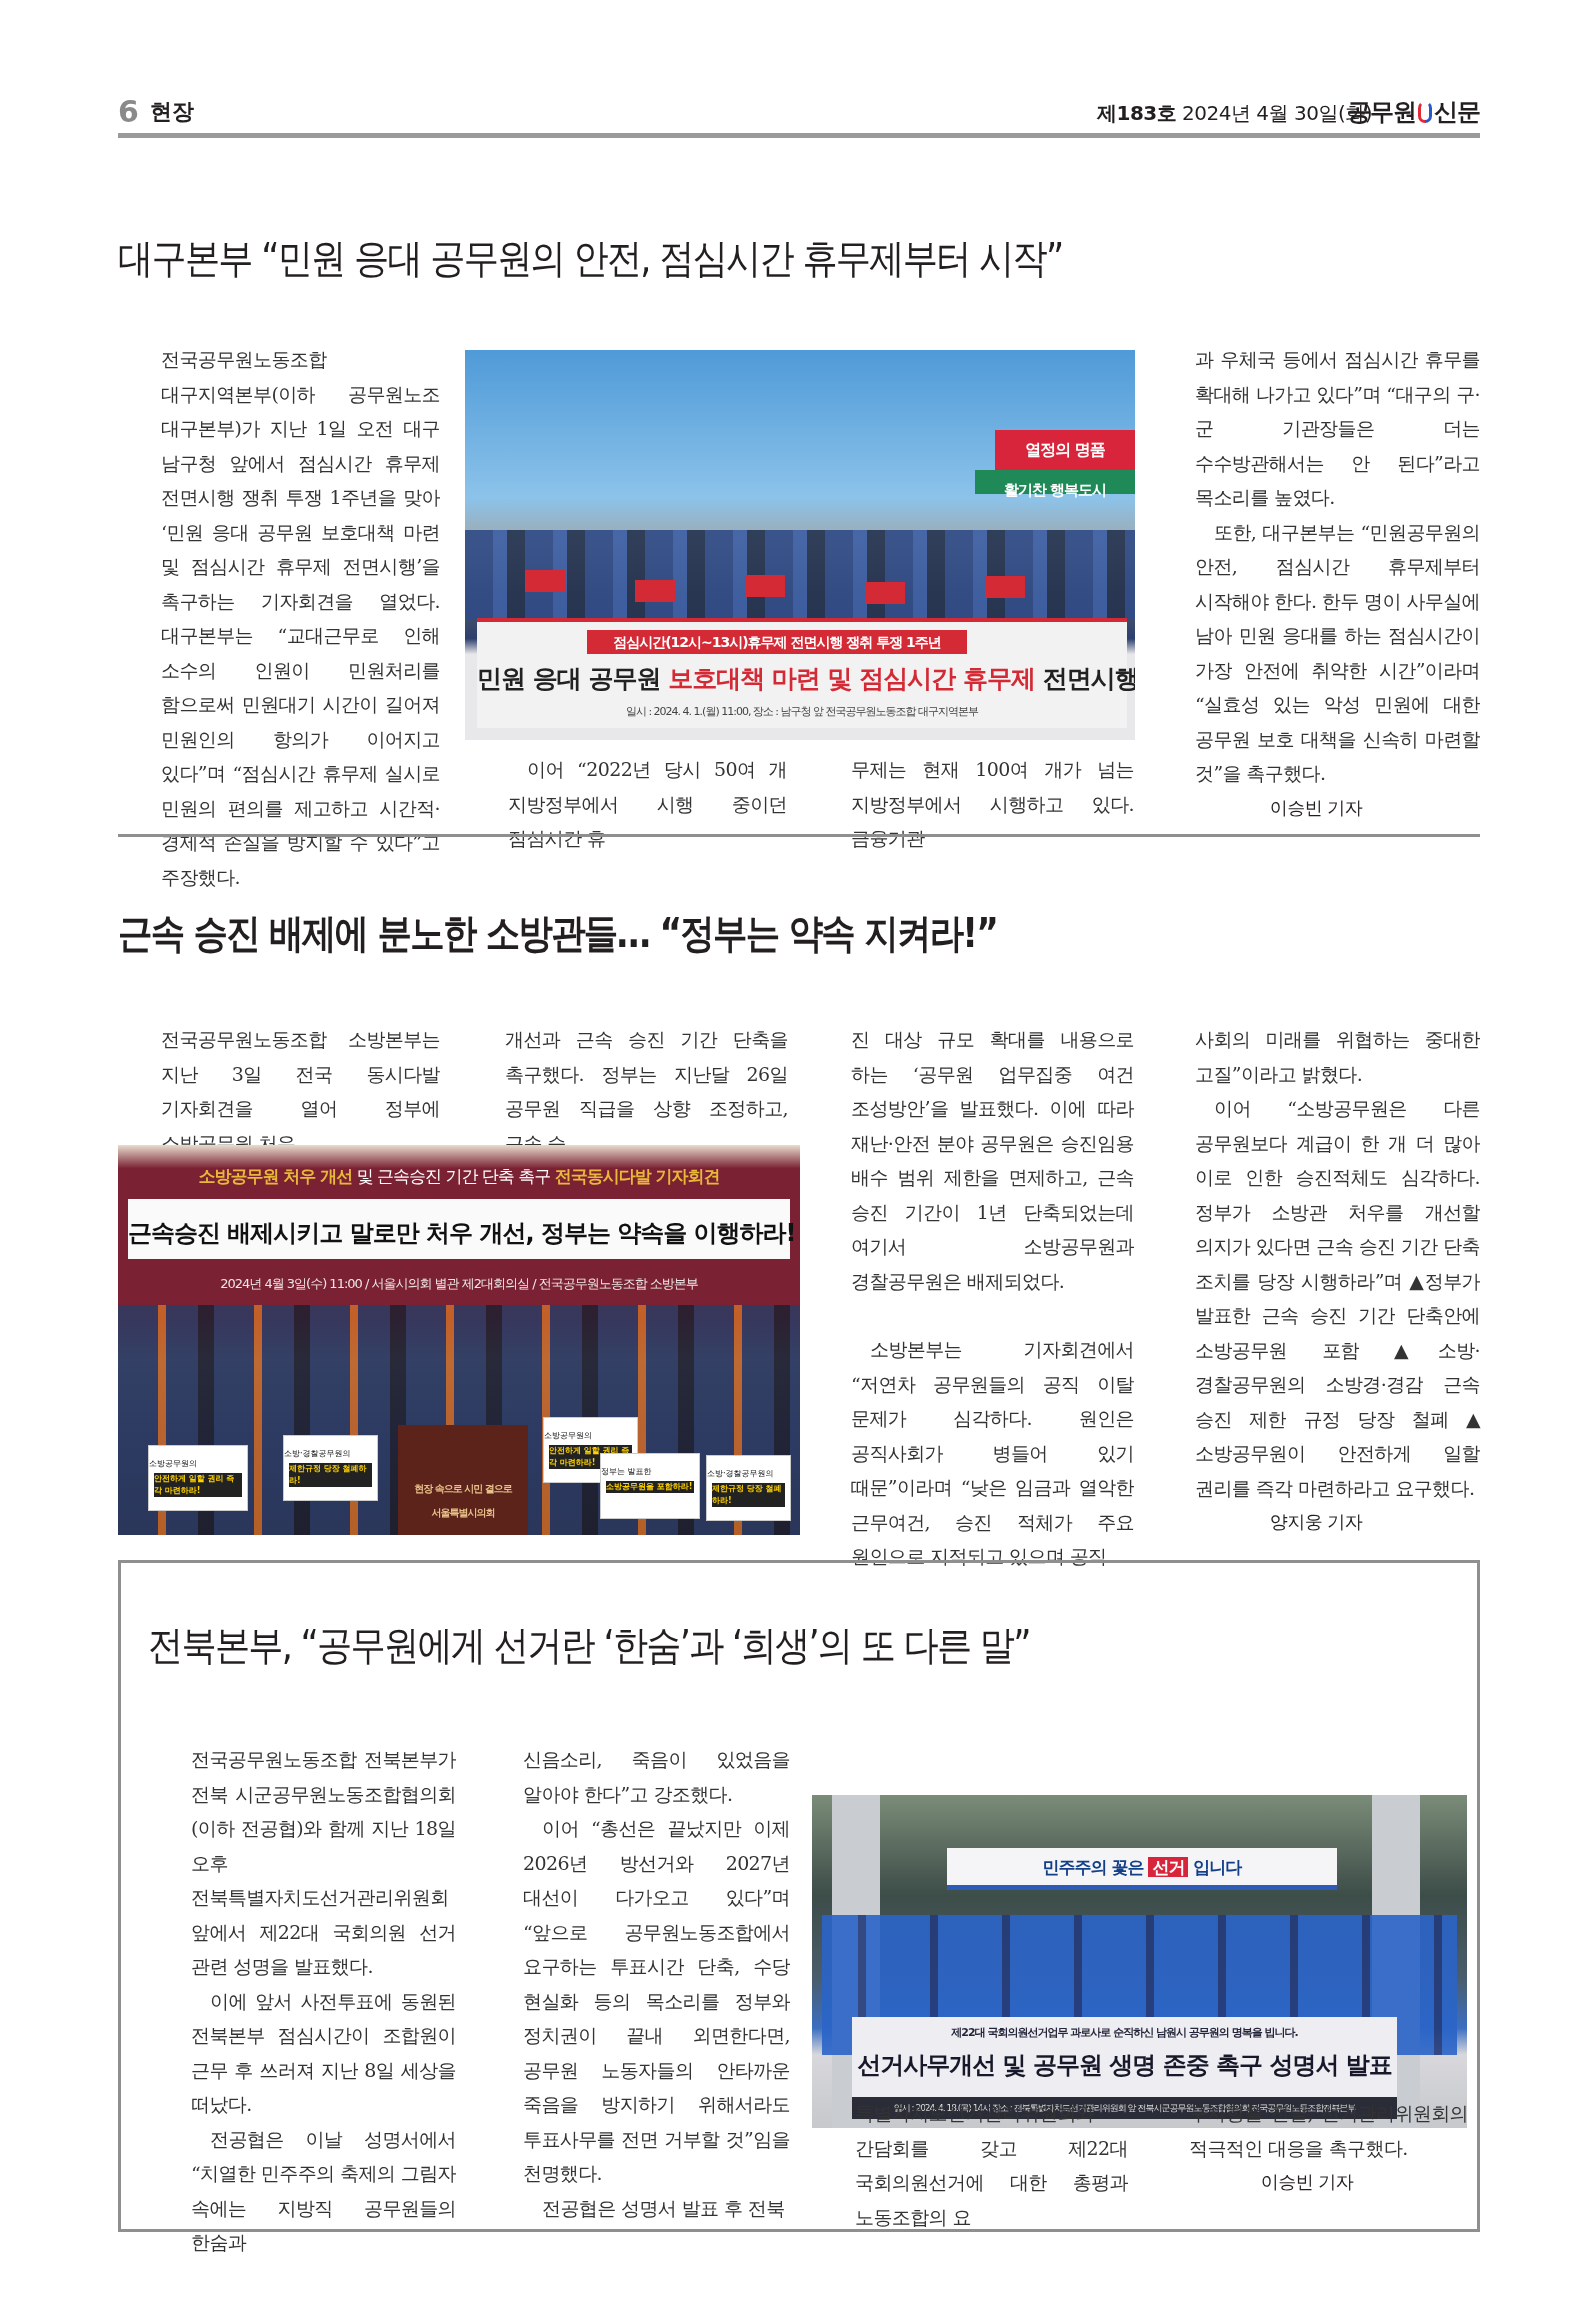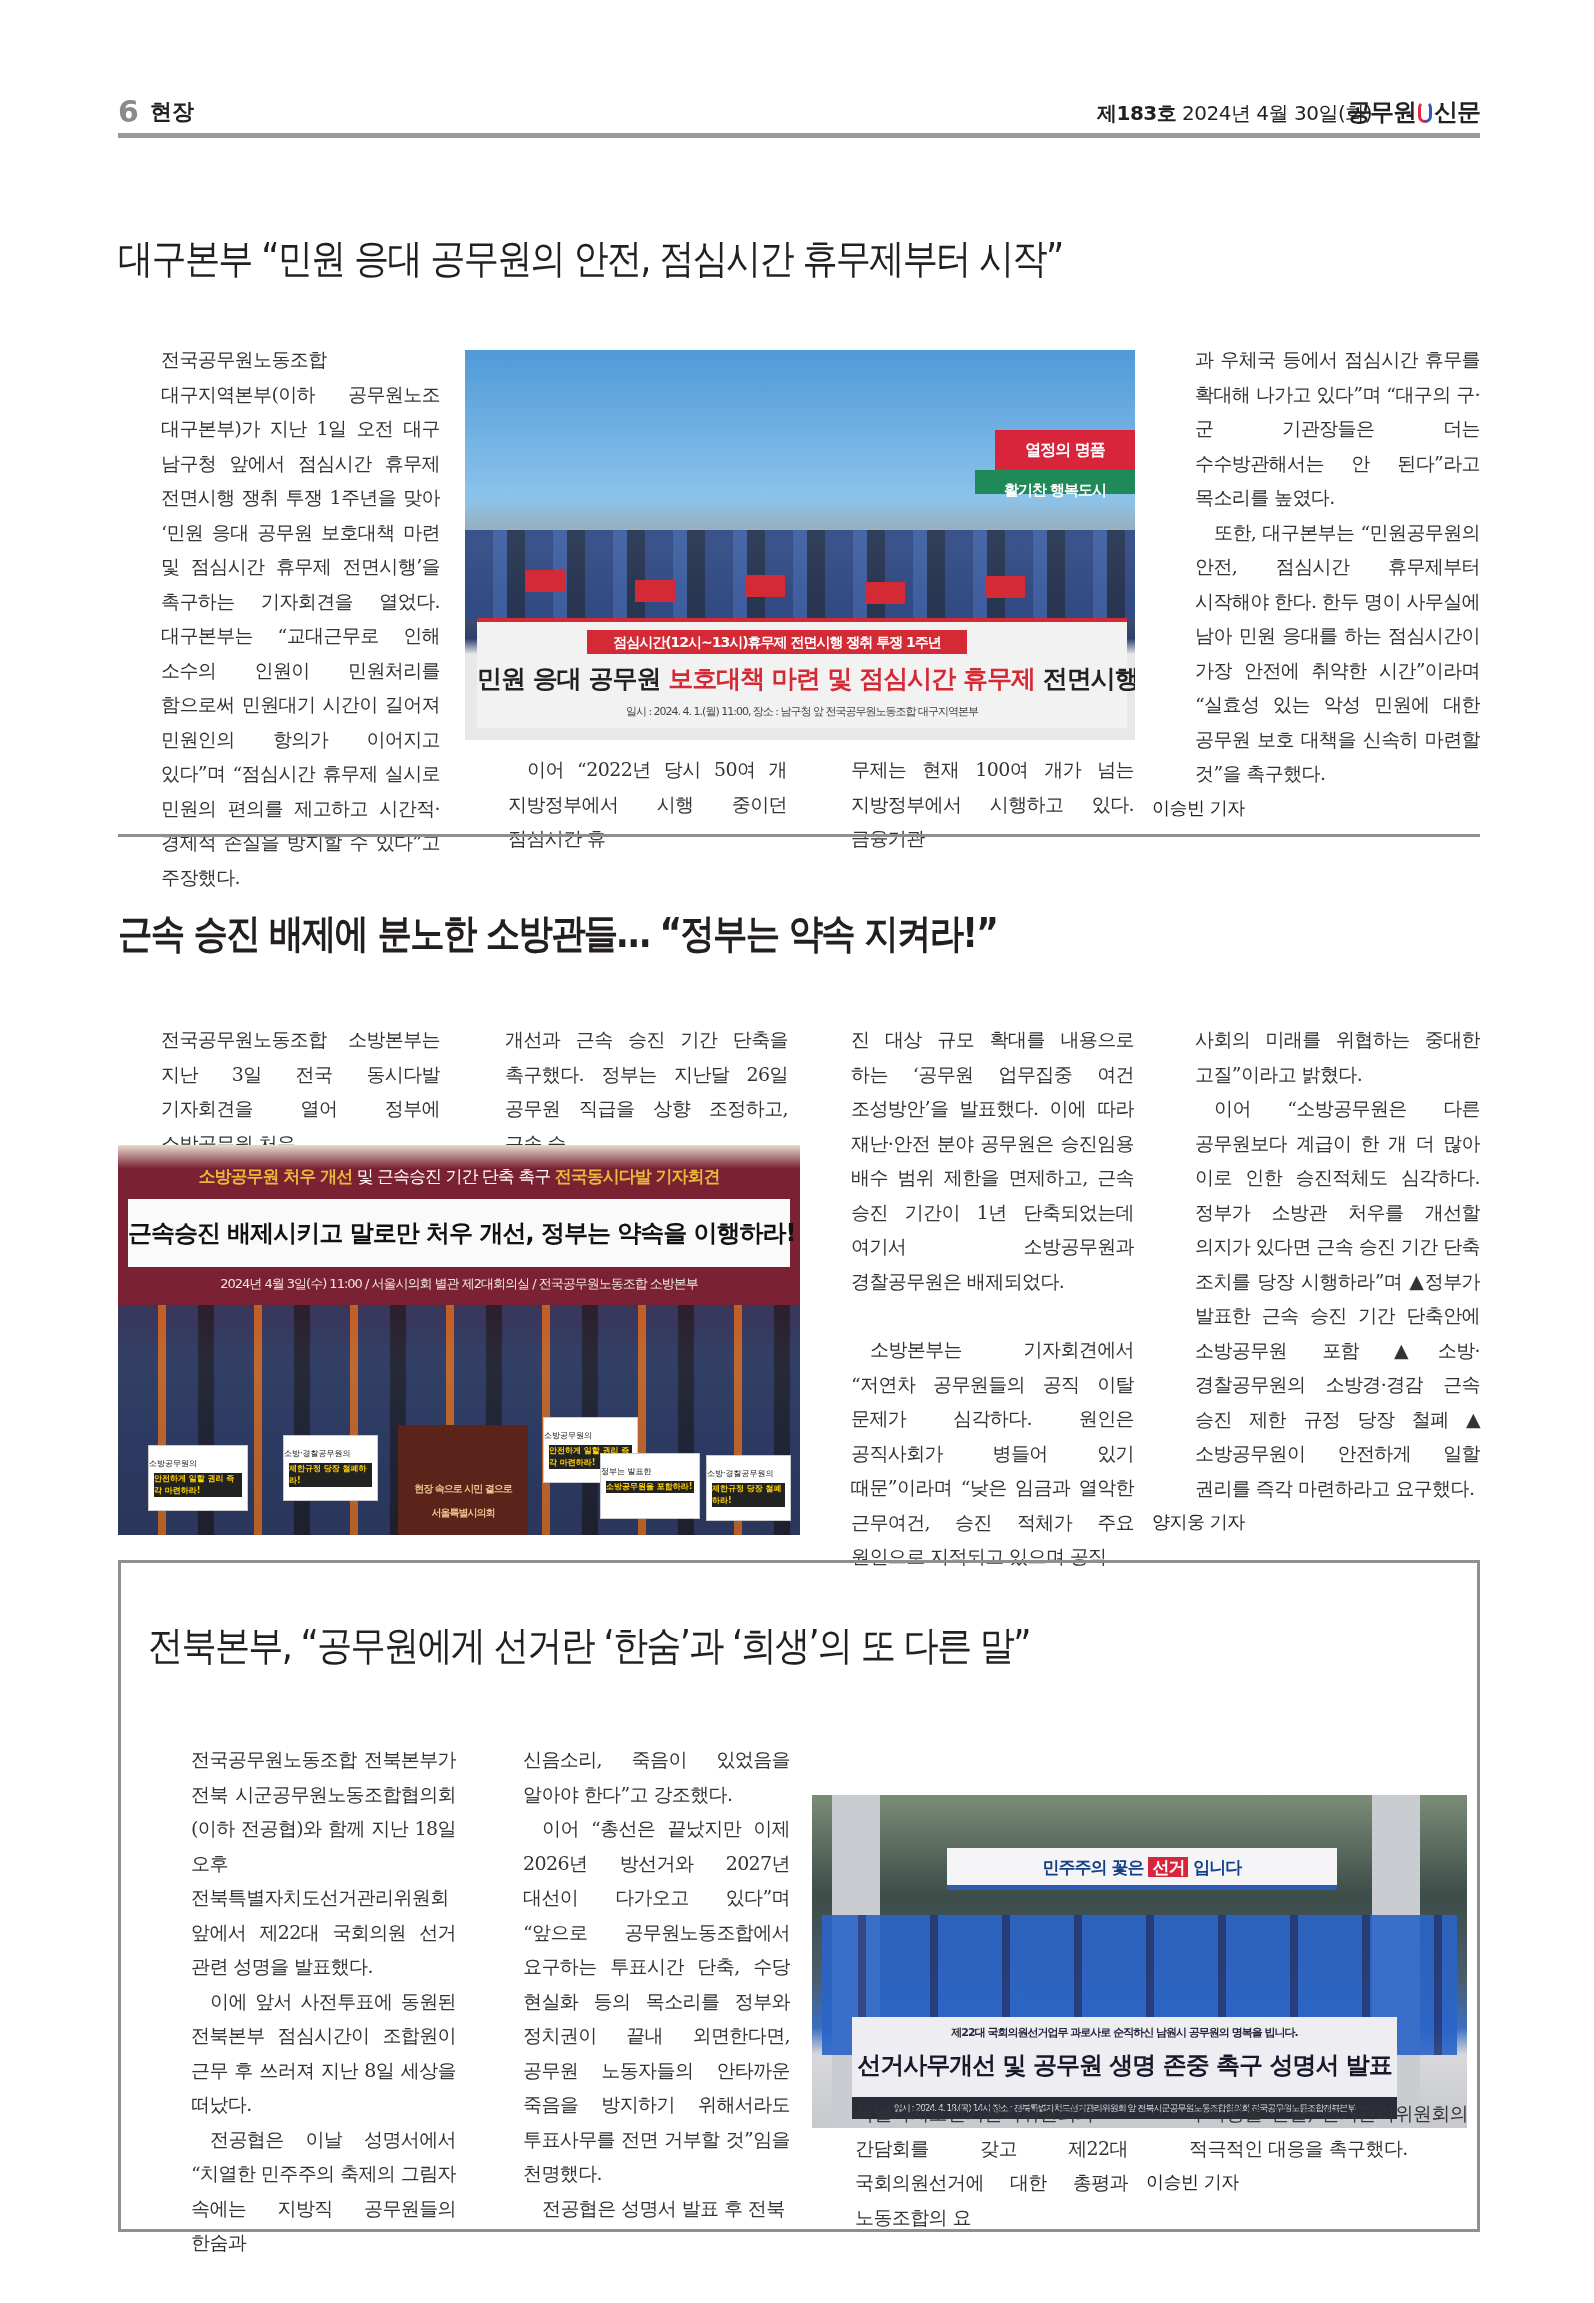--- a/index.html
+++ b/index.html
@@ -21,21 +21,21 @@
 
   
   .headline { font-family: "DejaVu Sans", sans-serif; color: #231f20; line-height: 56px; white-space: nowrap; letter-spacing: -2px; }
   .hl-light { font-weight: normal; font-size: 40px; transform: scaleX(0.88); transform-origin: left center; }
   .hl-bold { font-weight: bold; font-size: 40px; transform: scaleX(0.86); transform-origin: left center; }
 
   
   .col { font-family: "DejaVu Serif", "Liberation Serif", serif; font-size: 19px; line-height: 34.5px; color: #333; text-align: justify; letter-spacing: -0.6px; word-break: keep-all; }
   .col p { text-indent: 0; margin-left: 43px; }
   .col p.ind { text-indent: 19px; }
-  .byline { font-family: "DejaVu Sans", sans-serif; font-size: 18px; color: #231f20; text-align: left; line-height: 34px; letter-spacing: -0.5px; }
+  .byline { font-family: "DejaVu Sans", sans-serif; font-size: 18px; color: #231f20; text-align: center; line-height: 34px; letter-spacing: -0.5px; }
 
   .divider { height: 3px; background: #8f8f8f; }
 
   .box { border: 3px solid #8f8f8f; }
 
   
   .photo { overflow: hidden; }
   .photo1 { left: 465px; top: 350px; width: 670px; height: 390px;
     background: linear-gradient(180deg, #4f9ad8 0%, #8cc3ea 38%, #9fa6a8 50%, #5a5f68 62%, #2c3f6e 74%, #e8e8ea 78%, #e8e8ea 100%); }
   .photo2 { left: 118px; top: 1145px; width: 682px; height: 390px;
@@ -49,21 +49,21 @@
   .p1-main { left: 0; right: 0; top: 40px; font-size: 25px; line-height: 34px; color: #222; }
   .p1-main .red { color: #d32a35; }
   .p1-sub { left: 40px; right: 40px; top: 82px; font-size: 11px; color: #444; font-weight: normal; }
   .p1-sign-green { right: 0; top: 120px; width: 160px; height: 24px; background: #1f8a58; color: #fff; font-size: 15px; line-height: 40px; }
   .p1-sign-red { right: 0; top: 80px; width: 140px; height: 40px; background: #d8253b; color: #fff; font-size: 16px; line-height: 40px; }
   .p1-crowd { left: 0; right: 0; top: 180px; height: 90px; background: repeating-linear-gradient(90deg, #2f4a86 0 28px, #3d5fa5 28px 42px, #24324f 42px 60px); opacity: 0.9; }
   .p1-placard { position: absolute; width: 40px; height: 22px; background: #d32a35; }
 
   .p2-top { left: 10px; right: 10px; top: 12px; height: 38px; color: #e8b83a; font-size: 17px; line-height: 38px; }
   .p2-top .w { color: #fff; font-weight: normal; }
-  .p2-main { left: 10px; right: 10px; top: 54px; height: 68px; background: #fafafa; color: #111; font-size: 24px; line-height: 68px; }
+  .p2-main { left: 10px; right: 10px; top: 54px; height: 60px; background: #fafafa; color: #111; font-size: 24px; line-height: 68px; }
   .p2-sub { left: 30px; right: 30px; top: 128px; color: #f1e6e6; font-size: 13px; line-height: 22px; font-weight: normal; }
   .p2-people { left: 0; right: 0; top: 160px; height: 230px; background: repeating-linear-gradient(90deg, #2c3a63 0 40px, #d06a28 40px 48px, #2c3a63 48px 80px, #1e2030 80px 96px); opacity: 0.85; }
   .p2-podium { left: 280px; top: 280px; width: 130px; height: 110px; background: #5b231a; color: #e8c08a; font-size: 10px; padding-top: 57px; }
   .placard { position: absolute; background: #fff; border: 1px solid #ccc; font-size: 8px; color: #111; font-family: "DejaVu Sans", sans-serif; text-align: left; line-height: 12px; padding-top: 12px; margin-top: 40px; }
   .placard .dark { display: block; background: #222; color: #ffd200; margin: 3px 5px; font-size: 8px; font-weight: bold; }
 
   .p3-sign { left: 135px; top: 53px; width: 390px; height: 42px; background: #f5f5f7; border-bottom: 5px solid #2e5bb8; color: #123f88; font-size: 17px; line-height: 38px; }
   .p3-sign .tag { background: #d8253b; color: #fff; padding: 0 4px; }
   .p3-pillar-l { left: 20px; top: 0; width: 48px; height: 333px; background: #c9cdd2; }
   .p3-pillar-r { left: 560px; top: 0; width: 48px; height: 333px; background: #c9cdd2; }

